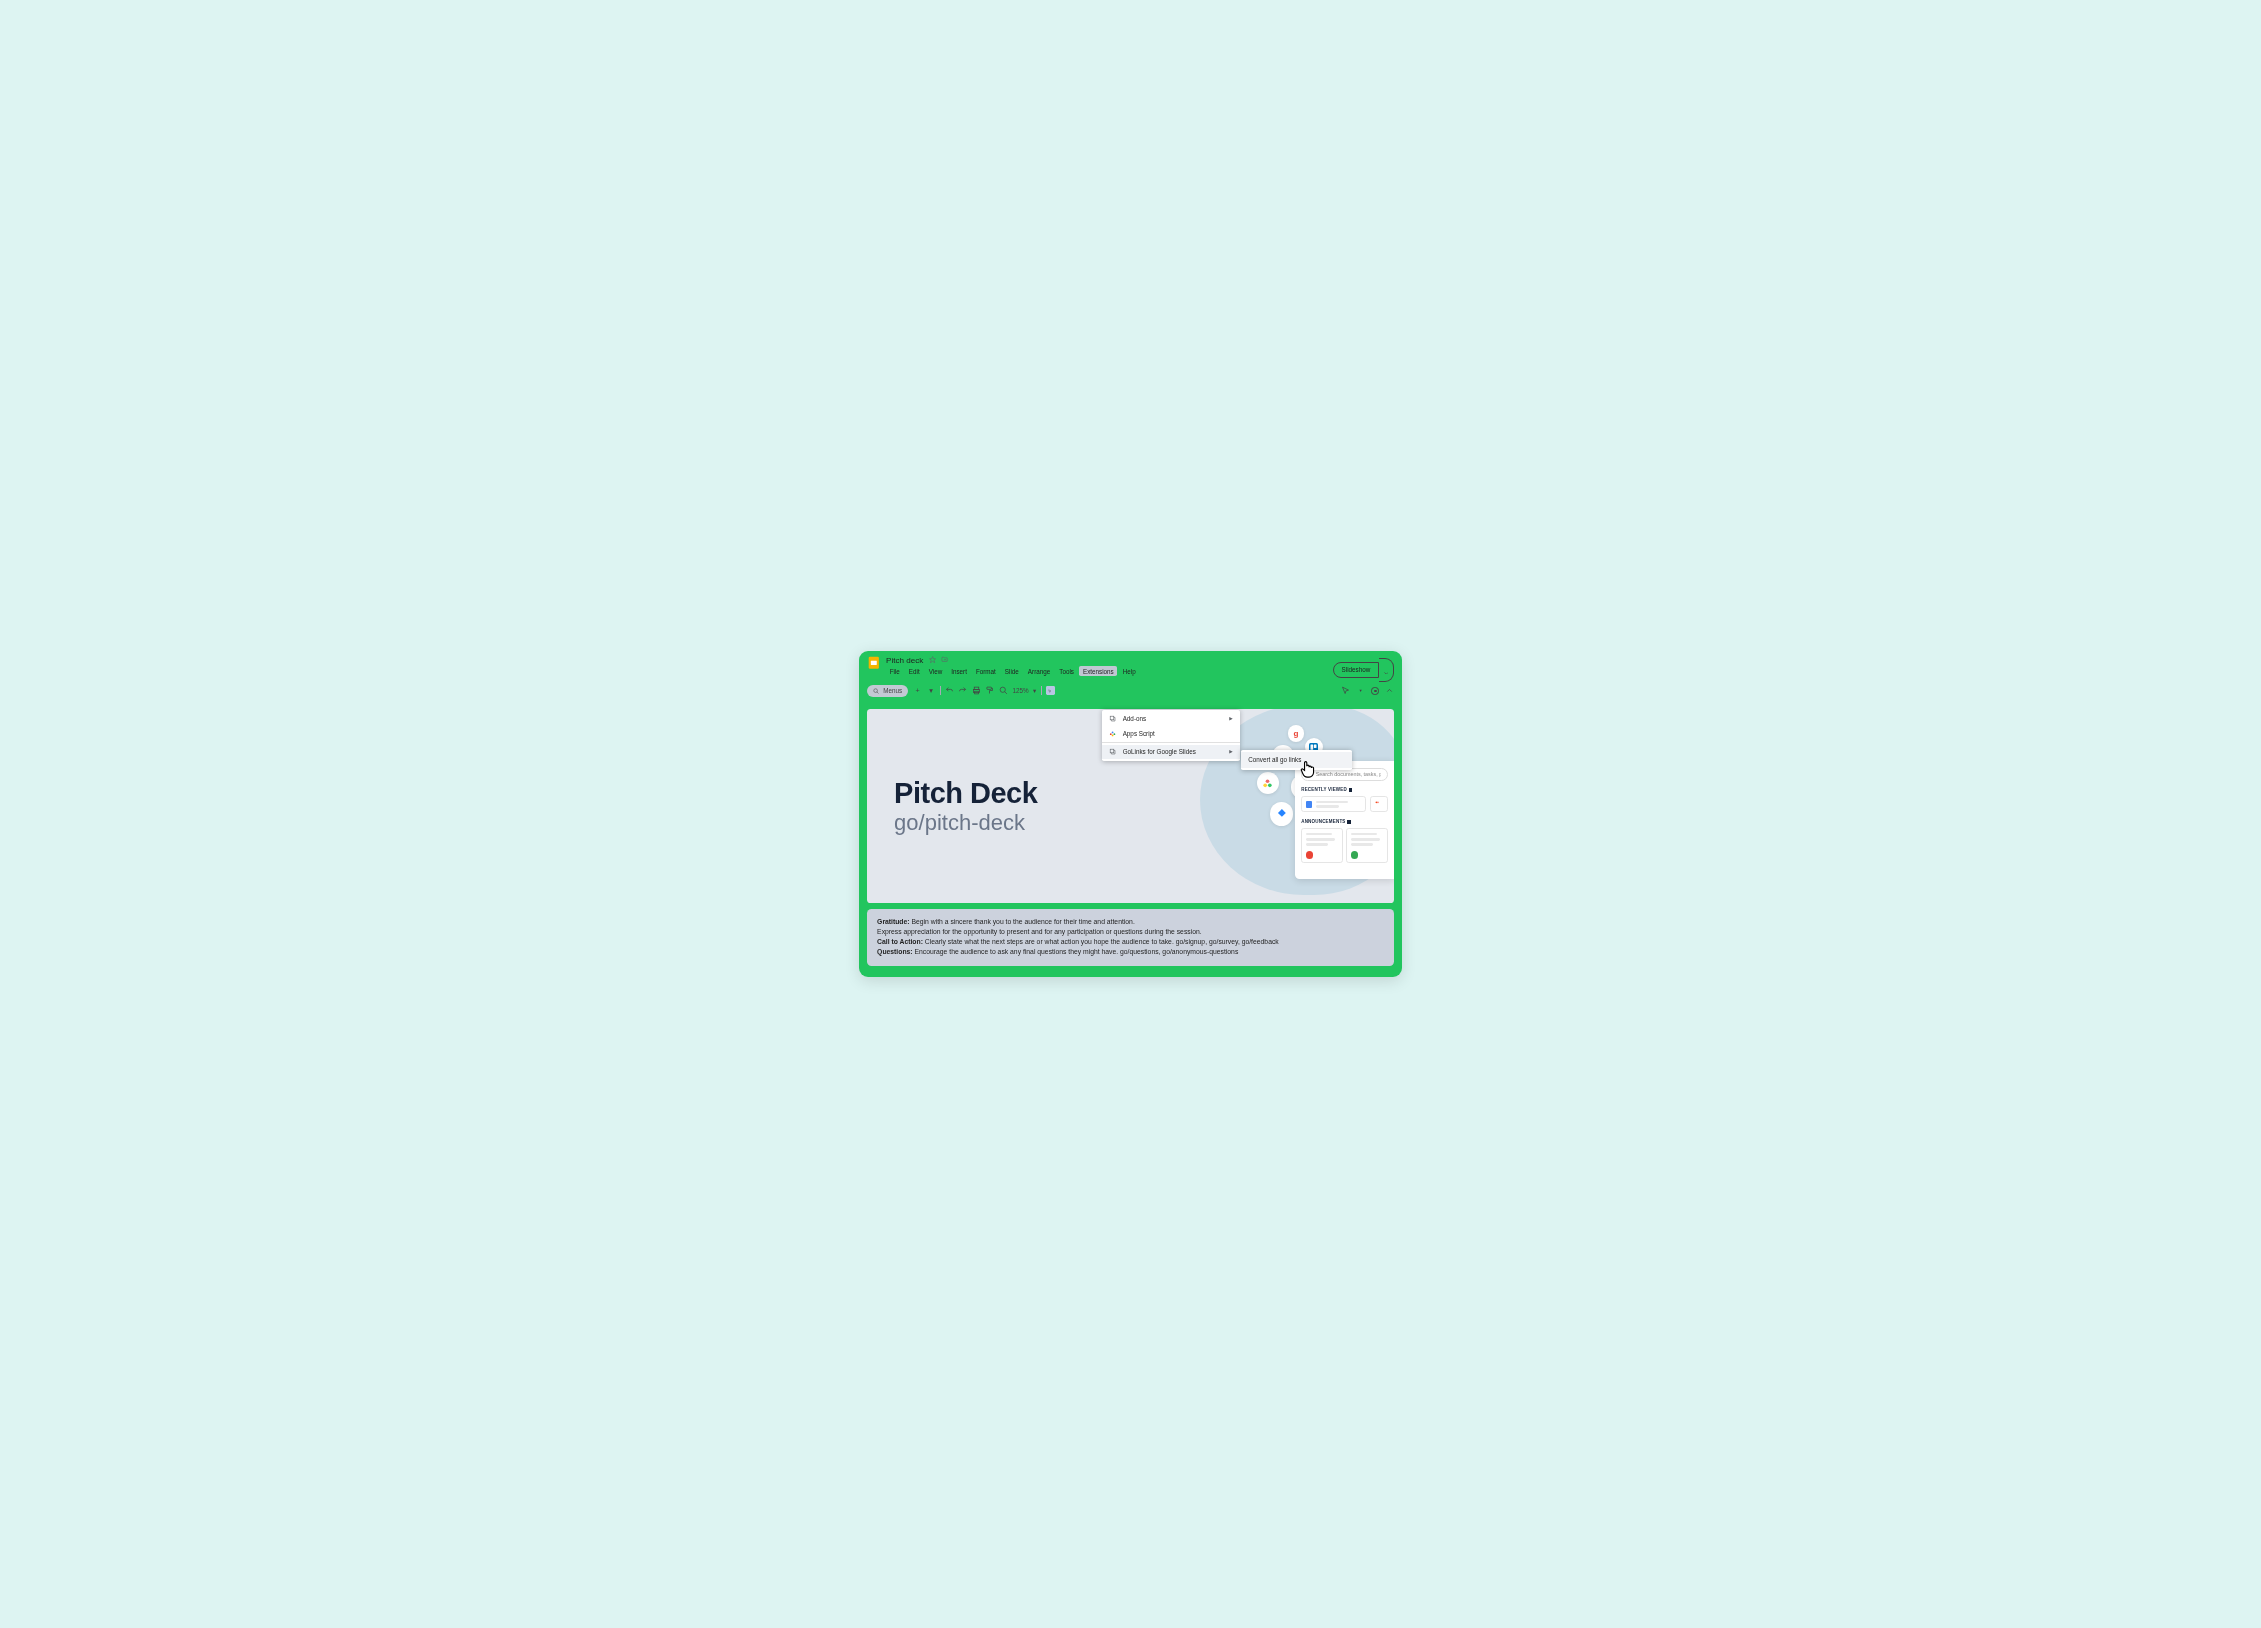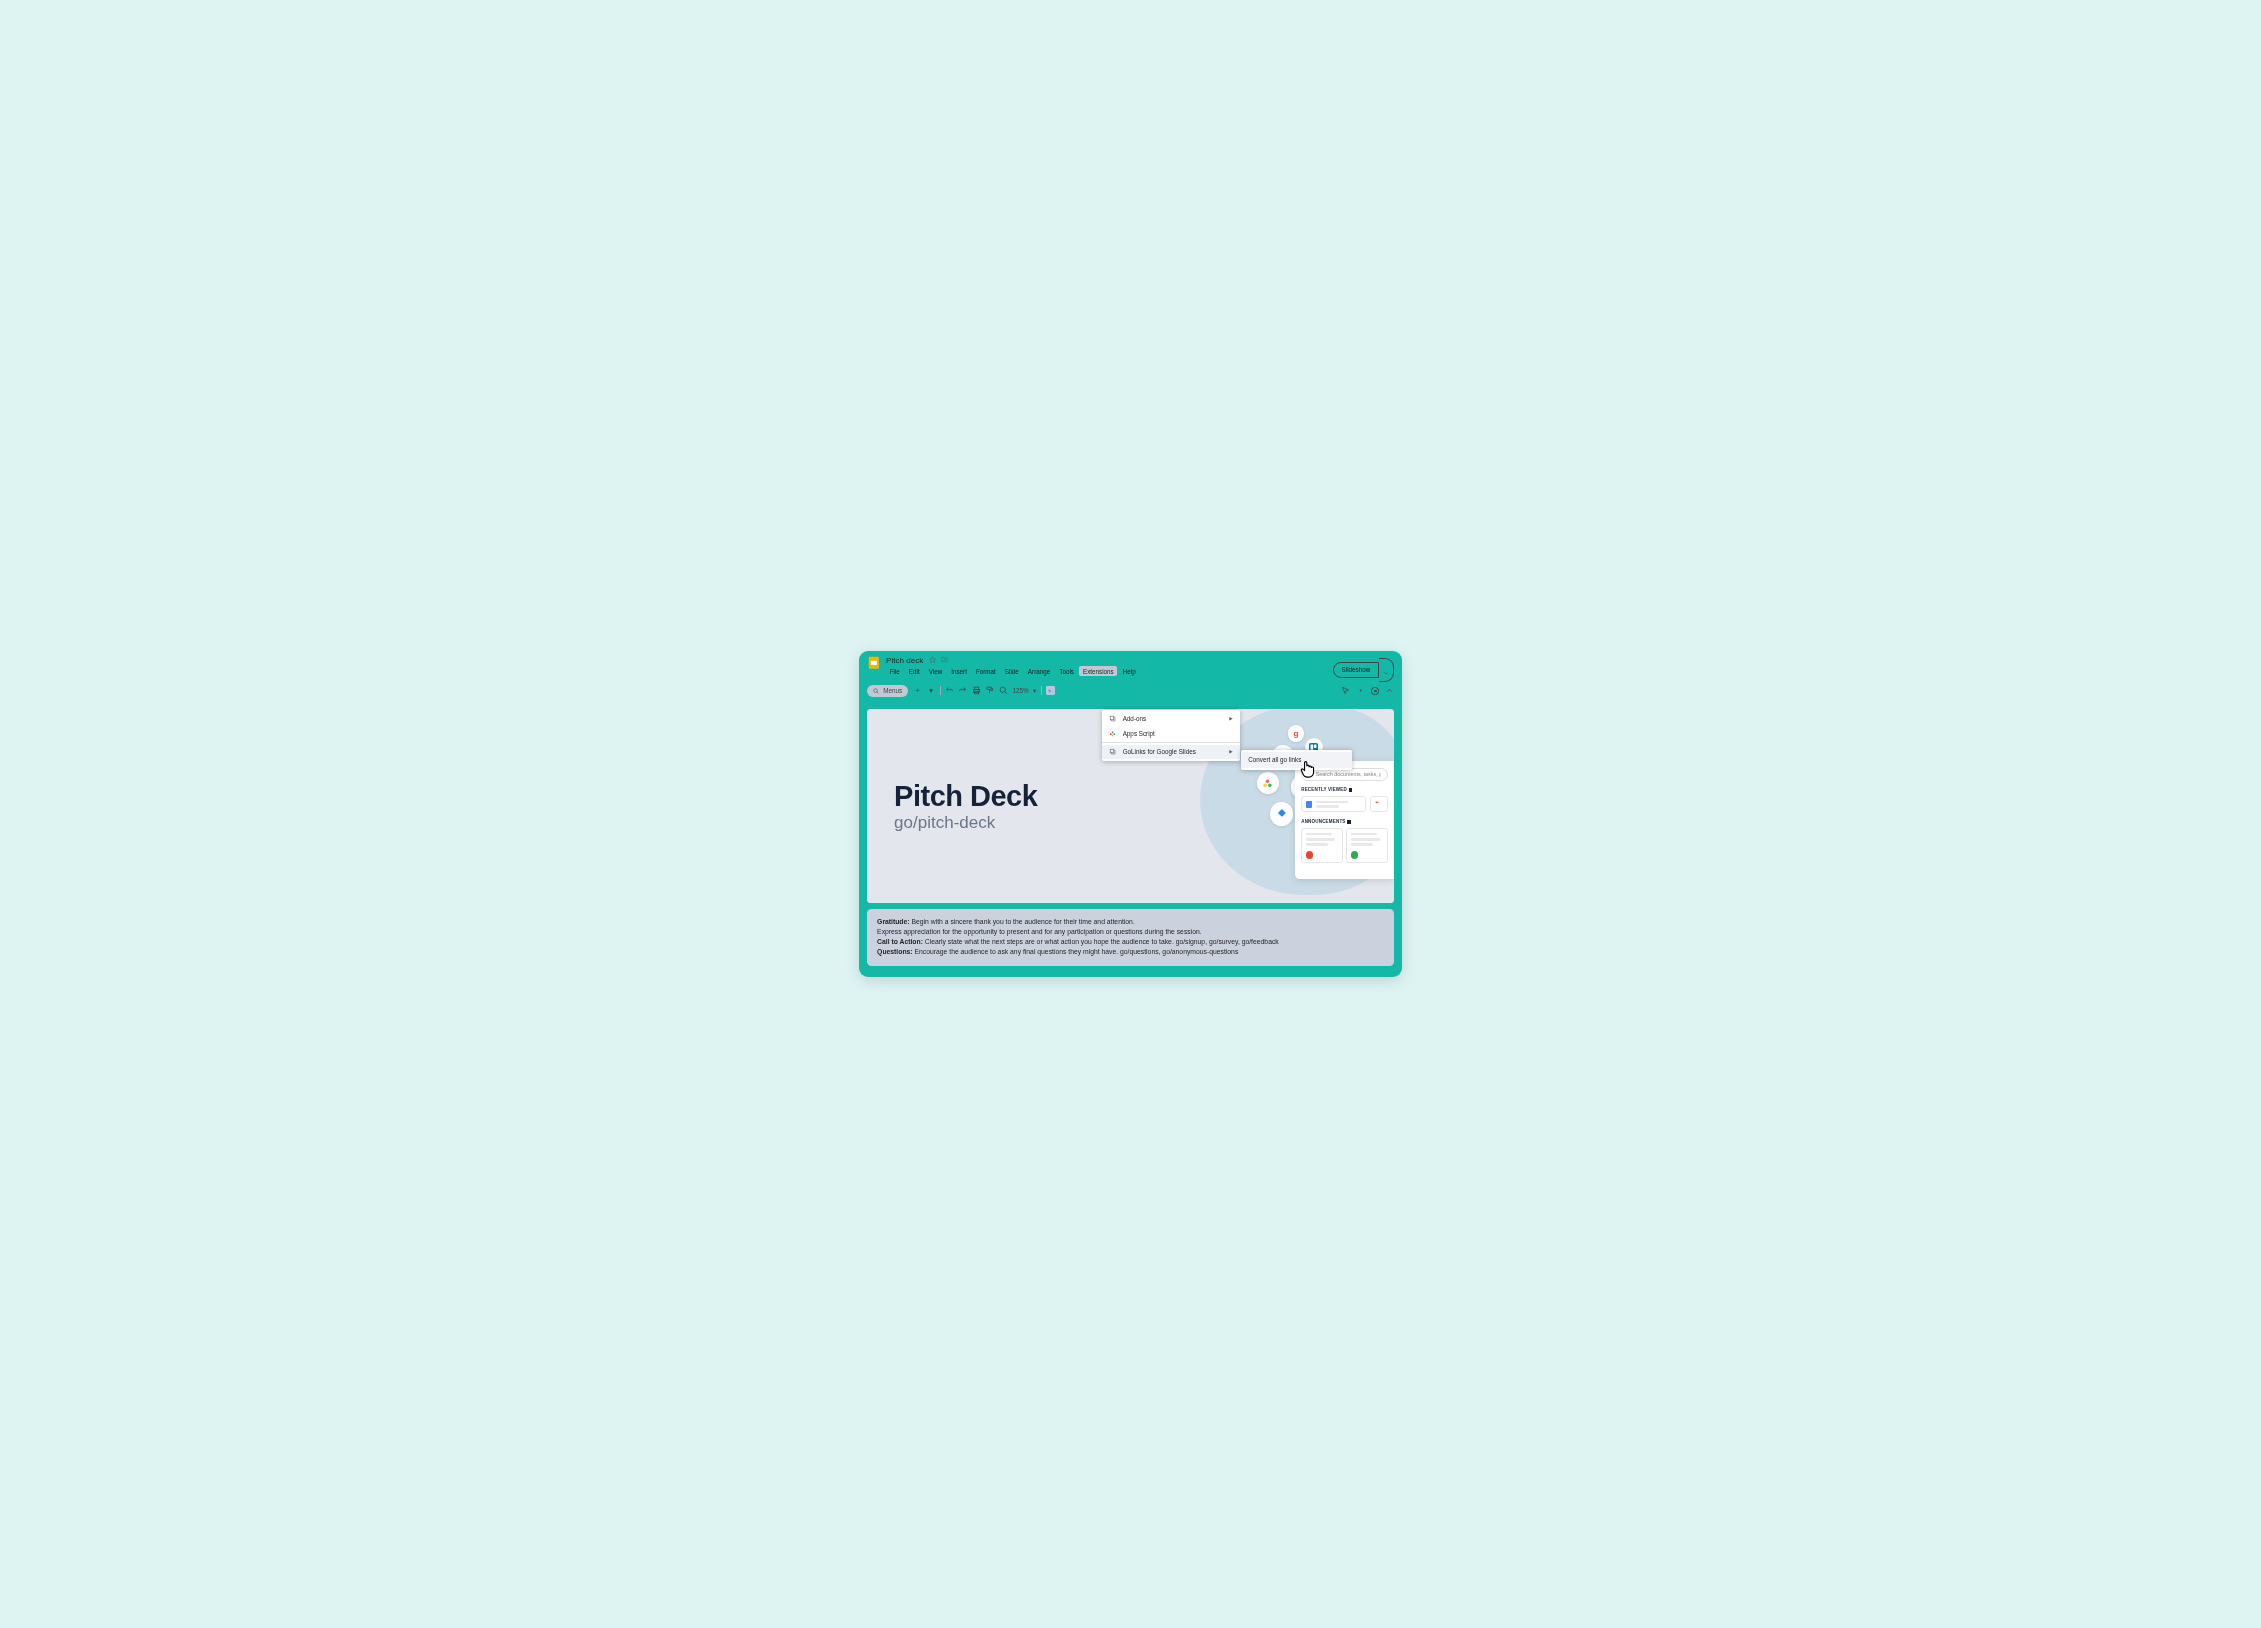--- a/index.html
+++ b/index.html
@@ -1,17 +1,17 @@
 <!DOCTYPE html>
 <html style="font-size:7.2px"><head>
 <meta charset="utf-8">
 <style>
 *{margin:0;padding:0;box-sizing:border-box;font-family:Arial,Helvetica,sans-serif}
 body{background:#ddf4f2;display:flex;align-items:center;justify-content:center;min-height:100vh;padding:18px}
-.window{background:#14b8a6;border-radius:9px;width:543px;height:326px;overflow:hidden;box-shadow:0 3.6px 14.5px rgba(0,0,0,0.12);position:relative}
+.window{background:#22c55e;border-radius:9px;width:543px;height:326px;overflow:hidden;box-shadow:0 3.6px 14.5px rgba(0,0,0,0.12);position:relative}
 .titlebar{display:flex;align-items:flex-start;padding:4.5px 8.1px 0;gap:5.4px}
 .logo{width:13.6px;height:13.6px;margin-top:0.9px}
 .titleinfo{flex:1}
 .doctitle-row{display:flex;align-items:center;gap:5.4px}
 .doctitle{font-size:8.1px;color:#1f1f1f}
 .star-icon,.folder-icon{color:#5f6368;cursor:pointer}
 .menubar{display:flex;gap:1.8px;margin-top:1.8px}
 .menubar-item{font-size:6.3px;color:#1f1f1f;padding:1.4px 3.6px;border-radius:1.8px;cursor:pointer}
 .menubar-item.active{background:#c1c7d3}
 .right-controls{display:flex;align-items:center;gap:0;margin-top:2.7px}
@@ -30,21 +30,21 @@
 .dropdown-item{display:flex;align-items:center;padding:3.6px 7.2px;gap:6.3px;font-size:6.3px;color:#1f1f1f;cursor:pointer;position:relative}
 .dropdown-item.highlighted{background:#eef1f5}
 .dropdown-divider{height:0.5px;background:#e0e0e0;margin:1.8px 0}
 .dropdown-arrow{margin-left:auto;color:#5f6368;font-size:4.5px}
 .submenu{position:absolute;top:99px;left:382px;background:#fff;border-radius:1.8px;box-shadow:0 0.9px 5.4px rgba(0,0,0,0.25);width:111px;z-index:11;padding:1.8px 0}
 .submenu-item{padding:4.5px 7.2px;font-size:6.3px;color:#1f1f1f;cursor:pointer;background:#f1f3f6}
 .cursor{position:absolute;top:109px;left:441px;z-index:20;pointer-events:none}
 .slide-area{padding:9px 8.1px 0}
 .slide{background:#e3e7ed;border-radius:3.6px;height:194px;padding:18px 27px;position:relative;overflow:hidden;display:flex;align-items:center}
 .slide-title{font-size:29px;font-weight:700;color:#152238;letter-spacing:-0.5px}
-.slide-subtitle{font-size:17px;color:#6b7689;margin-top:0}
+.slide-subtitle{font-size:22px;color:#6b7689;margin-top:0}
 .illustration{position:absolute;right:0;top:0;width:235px;height:100%}
 .blob{position:absolute;width:208px;height:190px;background:#c9dbe6;border-radius:50% 40% 45% 50%;top:-4.5px;right:-13.6px}
 .app-bubble{position:absolute;background:#fff;border-radius:50%;display:flex;align-items:center;justify-content:center;box-shadow:0 0.9px 3.6px rgba(0,0,0,0.1)}
 .dashboard{position:absolute;right:0;top:52px;width:99px;height:118px;background:#fff;border-radius:4.5px 0 0 4.5px;box-shadow:0 1.8px 7.2px rgba(0,0,0,0.12);padding:6.3px;overflow:hidden}
 .dash-search{border:0.5px solid #ddd;border-radius:9px;padding:2.7px 5.4px;display:flex;align-items:center;gap:3.6px;color:#888;font-size:5.4px;margin-bottom:6.3px}
 .dash-label{font-size:4.5px;font-weight:700;color:#152238;letter-spacing:0.2px;margin-bottom:3.6px;display:flex;align-items:center;gap:1.8px}
 .dash-card{border:0.5px solid #e5e5e5;border-radius:2.7px;padding:3.6px;display:flex;gap:3.6px}
 .dash-cards{display:flex;gap:3.6px;margin-bottom:7.2px}
 .skeleton{background:#e8e8e8;border-radius:1.4px;height:2.7px}
 .notes{margin:5.4px 8.1px 8.1px;background:#ccd2dd;border-radius:4.5px;padding:8.1px 10px;font-size:6.8px;line-height:1.5;color:#1f1f1f}

